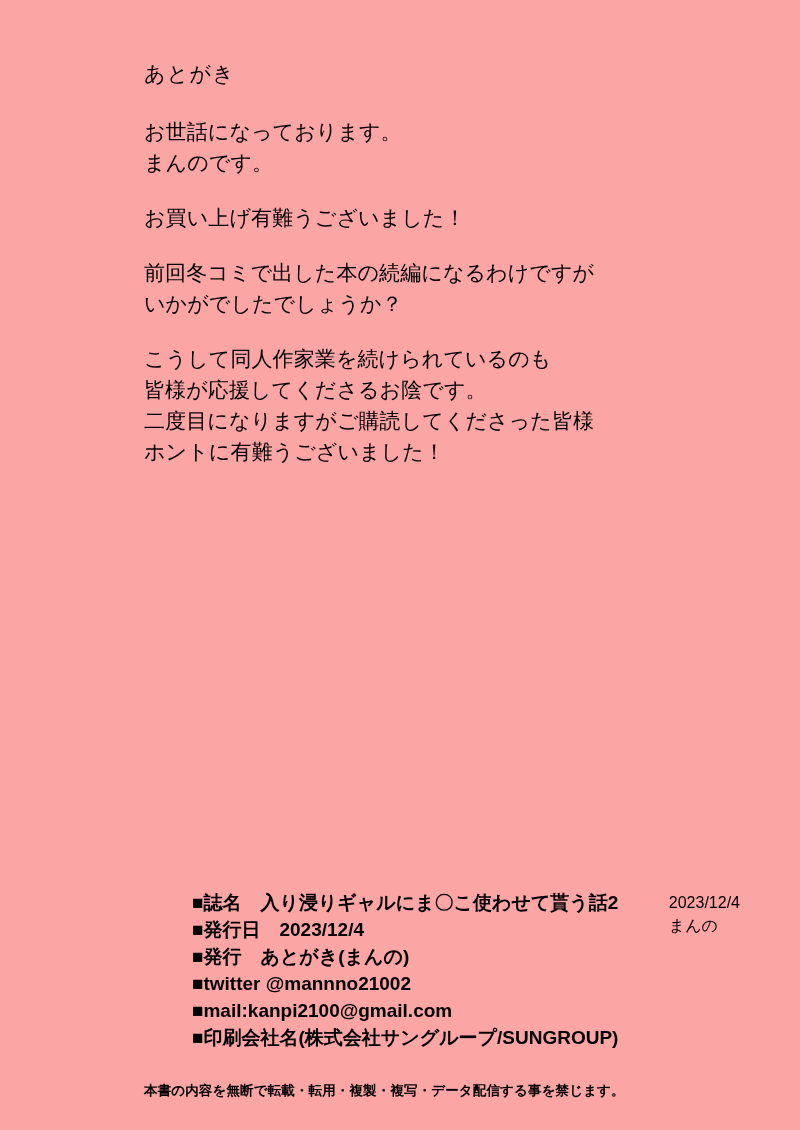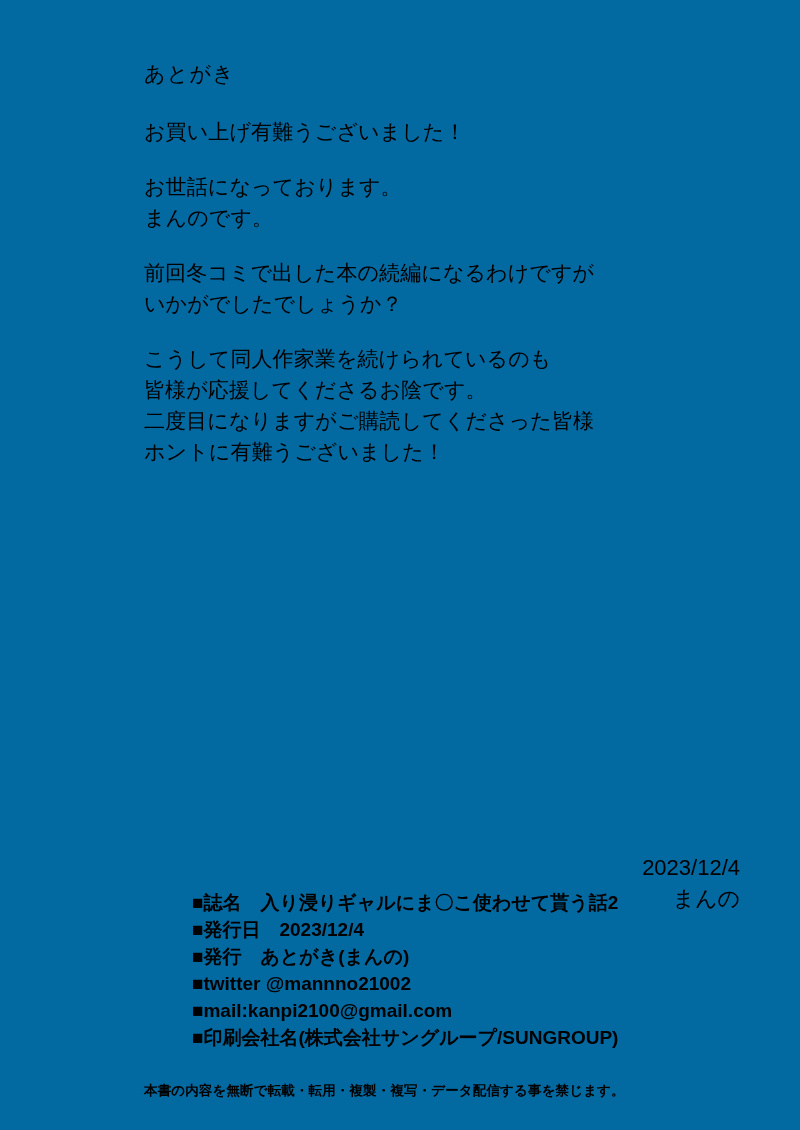--- a/index.html
+++ b/index.html
@@ -11,21 +11,21 @@
     width: 800px;
     height: 1130px;
     position: relative;
     font-family: "Liberation Sans", sans-serif;
     color: #000000;
     overflow: hidden;
   }
   .page {
     position: absolute;
     inset: 0;
-    background: #0369a1;
+    background: #fca5a5;
     text-decoration: underline;
   }
   .afterword {
     position: absolute;
     left: 144px;
     top: 58px;
     width: 600px;
   }
   .afterword-title {
     font-size: 21px;
@@ -40,23 +40,23 @@
     line-height: 1.48;
     letter-spacing: 0.005em;
     white-space: pre-line;
   }
   .para:last-child {
     margin-bottom: 4px;
   }
   .sign-block {
     position: absolute;
     right: 60px;
-    top: 852px;
-    text-align: right;
-    font-size: 22px;
+    top: 892px;
+    text-align: left;
+    font-size: 16px;
     line-height: 1.42;
   }
   .sign-date, .sign-name { display: block; }
 
   .colophon {
     position: absolute;
     left: 180px;
     top: 878px;
     width: 560px;
   }
@@ -88,23 +88,23 @@
     letter-spacing: 0.01em;
   }
 </style>
 </head>
 <body>
 
 <div class="page">
 
   <section class="afterword">
     <h1 class="afterword-title">あとがき</h1>
-    <p class="para">お買い上げ有難うございました！</p>
     <p class="para">お世話になっております。
 まんのです。</p>
+    <p class="para">お買い上げ有難うございました！</p>
     <p class="para">前回冬コミで出した本の続編になるわけですが
 いかがでしたでしょうか？</p>
     <p class="para">こうして同人作家業を続けられているのも
 皆様が応援してくださるお陰です。
 二度目になりますがご購読してくださった皆様
 ホントに有難うございました！</p>
   </section>
 
   <div class="sign-block">
     <span class="sign-date">2023/12/4</span>

